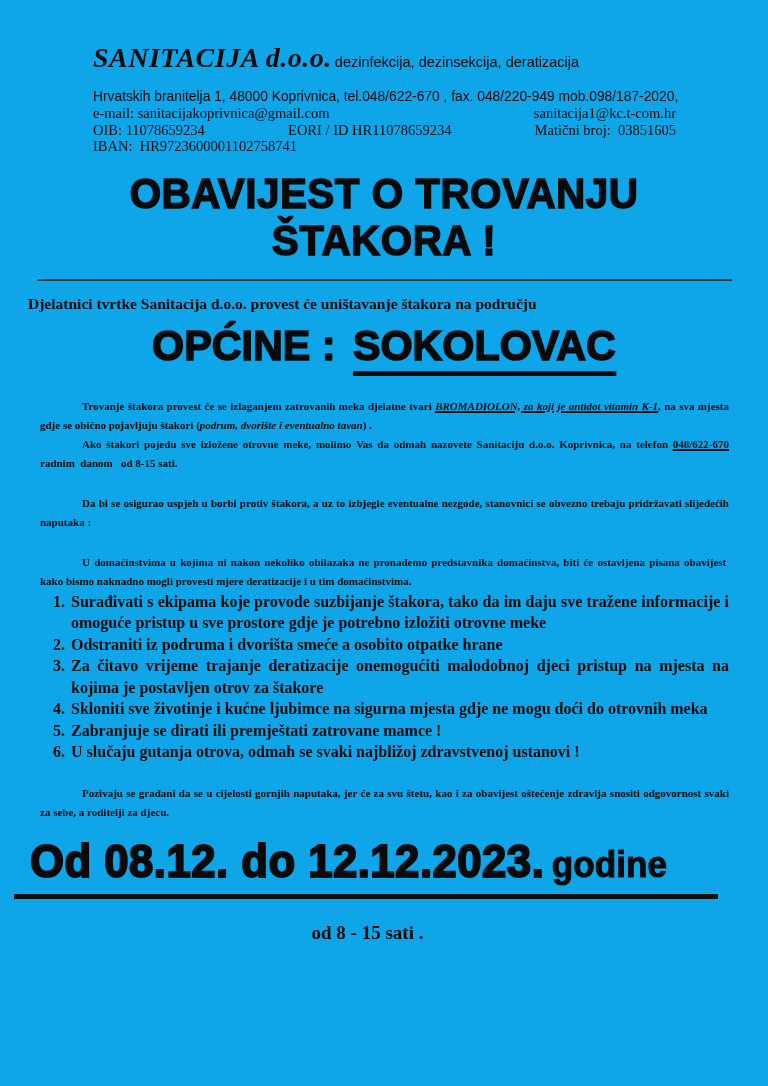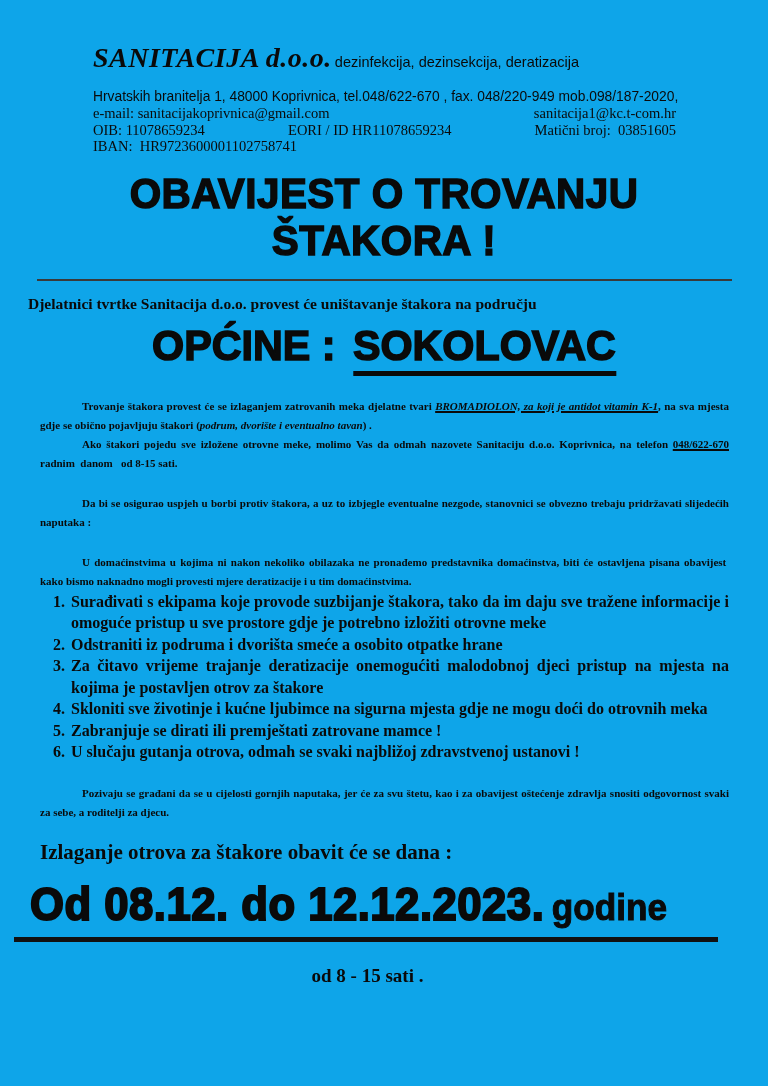--- a/index.html
+++ b/index.html
@@ -195,21 +195,20 @@
       <li>Surađivati s ekipama koje provode suzbijanje štakora, tako da im daju sve tražene informacije i omoguće pristup u sve prostore gdje je potrebno izložiti otrovne meke</li>
       <li>Odstraniti iz podruma i dvorišta smeće a osobito otpatke hrane</li>
       <li>Za čitavo vrijeme trajanje deratizacije onemogućiti malodobnoj djeci pristup na mjesta na kojima je postavljen otrov za štakore</li>
       <li>Skloniti sve životinje i kućne ljubimce na sigurna mjesta gdje ne mogu doći do otrovnih meka</li>
       <li>Zabranjuje se dirati ili premještati zatrovane mamce !</li>
       <li>U slučaju gutanja otrova, odmah se svaki najbližoj zdravstvenoj ustanovi !</li>
     </ol>
 
   <p class="para mt-p">Pozivaju se građani da se u cijelosti gornjih naputaka, jer će za svu štetu, kao i za obavijest oštećenje zdravlja snositi odgovornost svaki za sebe, a roditelji za djecu.</p>
 
-  <div class="schedule-label">Izlaganje otrova za štakore obavit će se dana :</div>
 
   <div class="big-date">
     <span class="date-main">Od 08.12. do 12.12.2023.</span><span class="date-suffix">godine</span>
   </div>
 
   <hr class="thick-rule">
 
   <div class="hours-line">od 8 - 15 sati .</div>
 
 </div>

